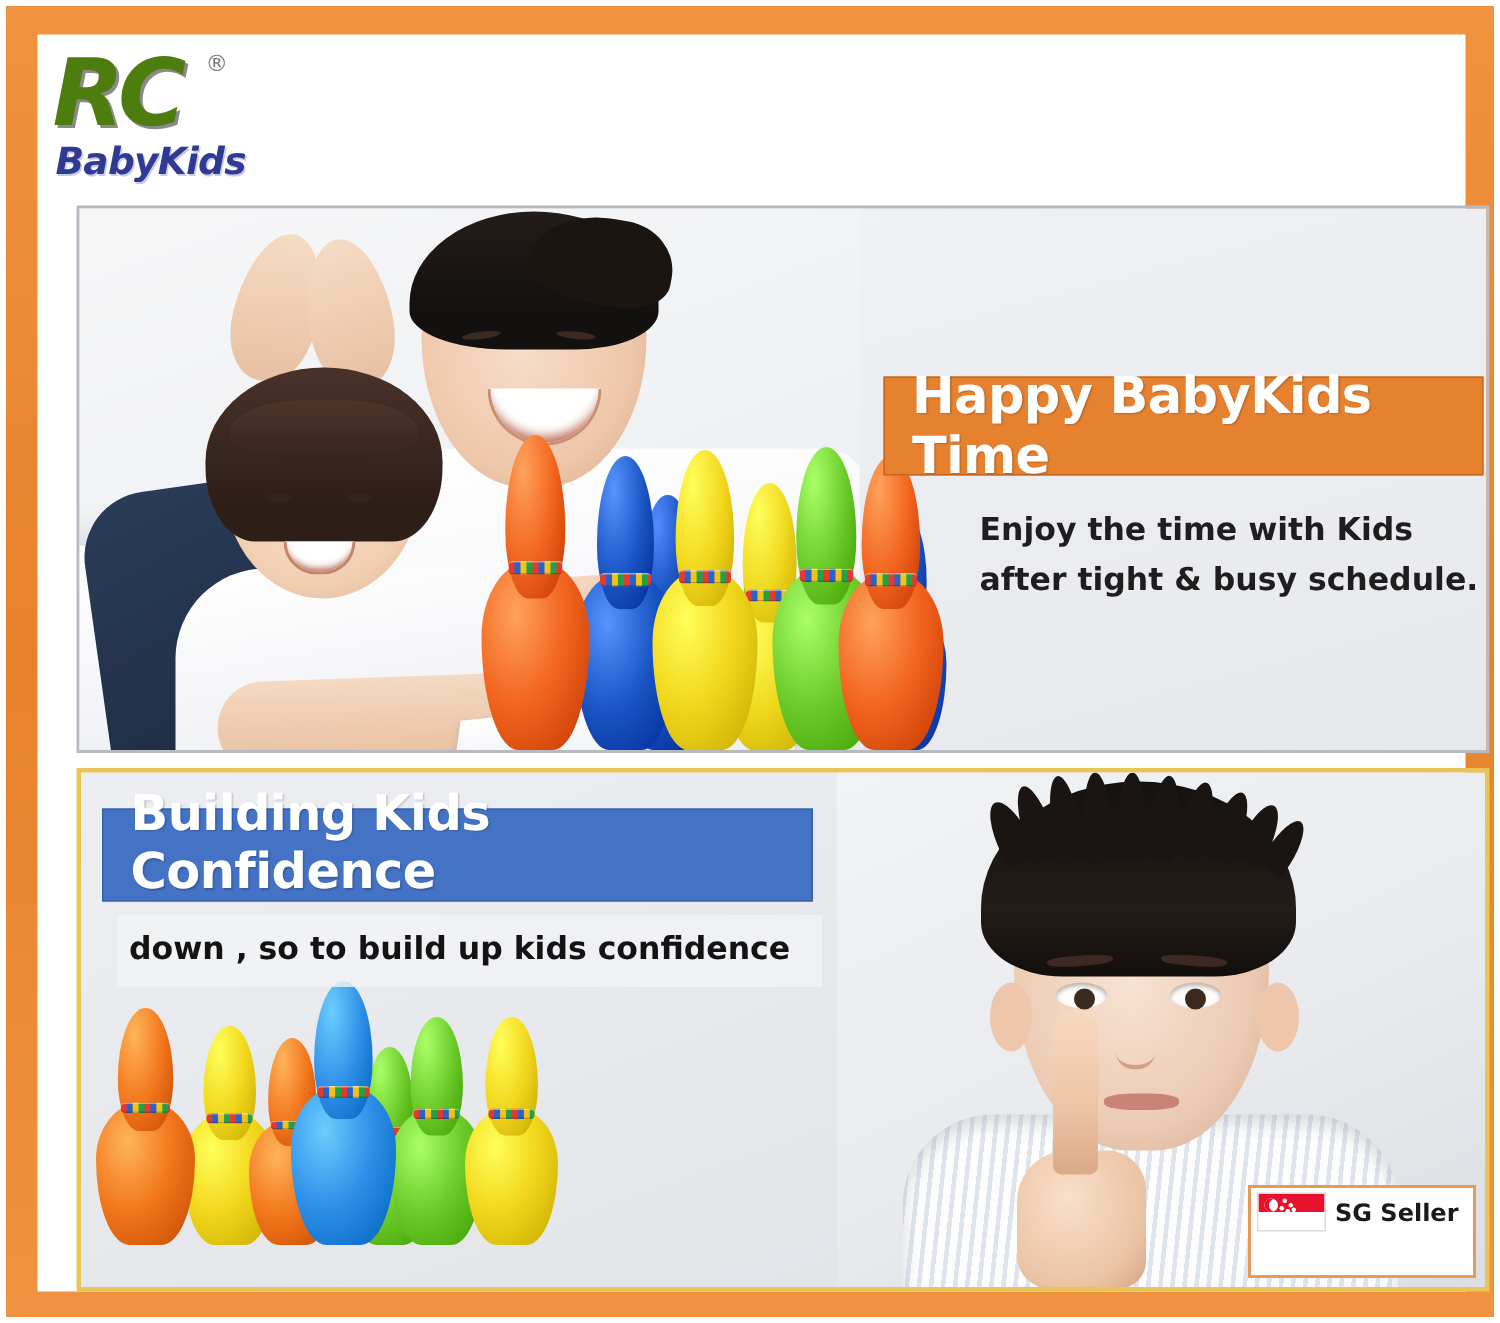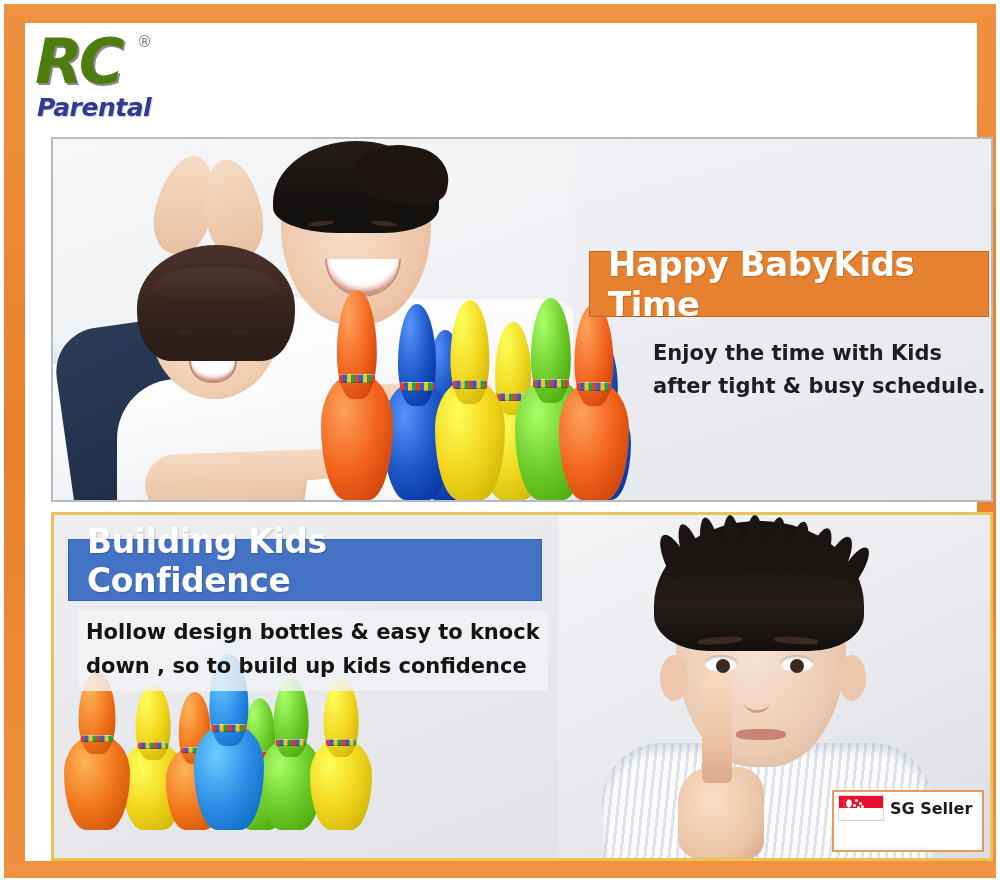--- a/index.html
+++ b/index.html
@@ -477,21 +477,21 @@
 <body>
 
 <div id="page">
 
   <div class="orange-frame">
     <div class="frame-inner-white">
 
       <div class="logo-zone">
         <div class="logo-rc">RC</div>
         <div class="logo-reg">®</div>
-        <div class="logo-sub">Parental</div>
+        <div class="logo-sub">BabyKids</div>
       </div>
 
       <div class="panel-top">
 
         <div class="photo-family">
           <div class="bed-surface"></div>
 
           <div class="feet">
             <div class="foot a"></div>
             <div class="foot b"></div>
@@ -660,20 +660,19 @@
               <div class="neck" style="width: 34.72px; height: 79.04px; background: radial-gradient(at 30% 22%, rgb(255, 255, 90) 0%, rgb(242, 214, 28) 52%, rgb(196, 168, 0) 100%);"></div>
               <div class="band" style="width: 31px; height: 6.84px; top: 60.8px;"></div>
             </div>
           </div>
 
         <div class="banner-blue">
           <span class="txt">Building Kids Confidence</span>
         </div>
 
         <div class="subtext-bottom">
-          <div>Hollow design bottles &amp; easy to knock</div>
           <div>down , so to build up kids confidence</div>
         </div>
       </div>
 
     </div>
   </div>
 </div>
 
 </body></html>

